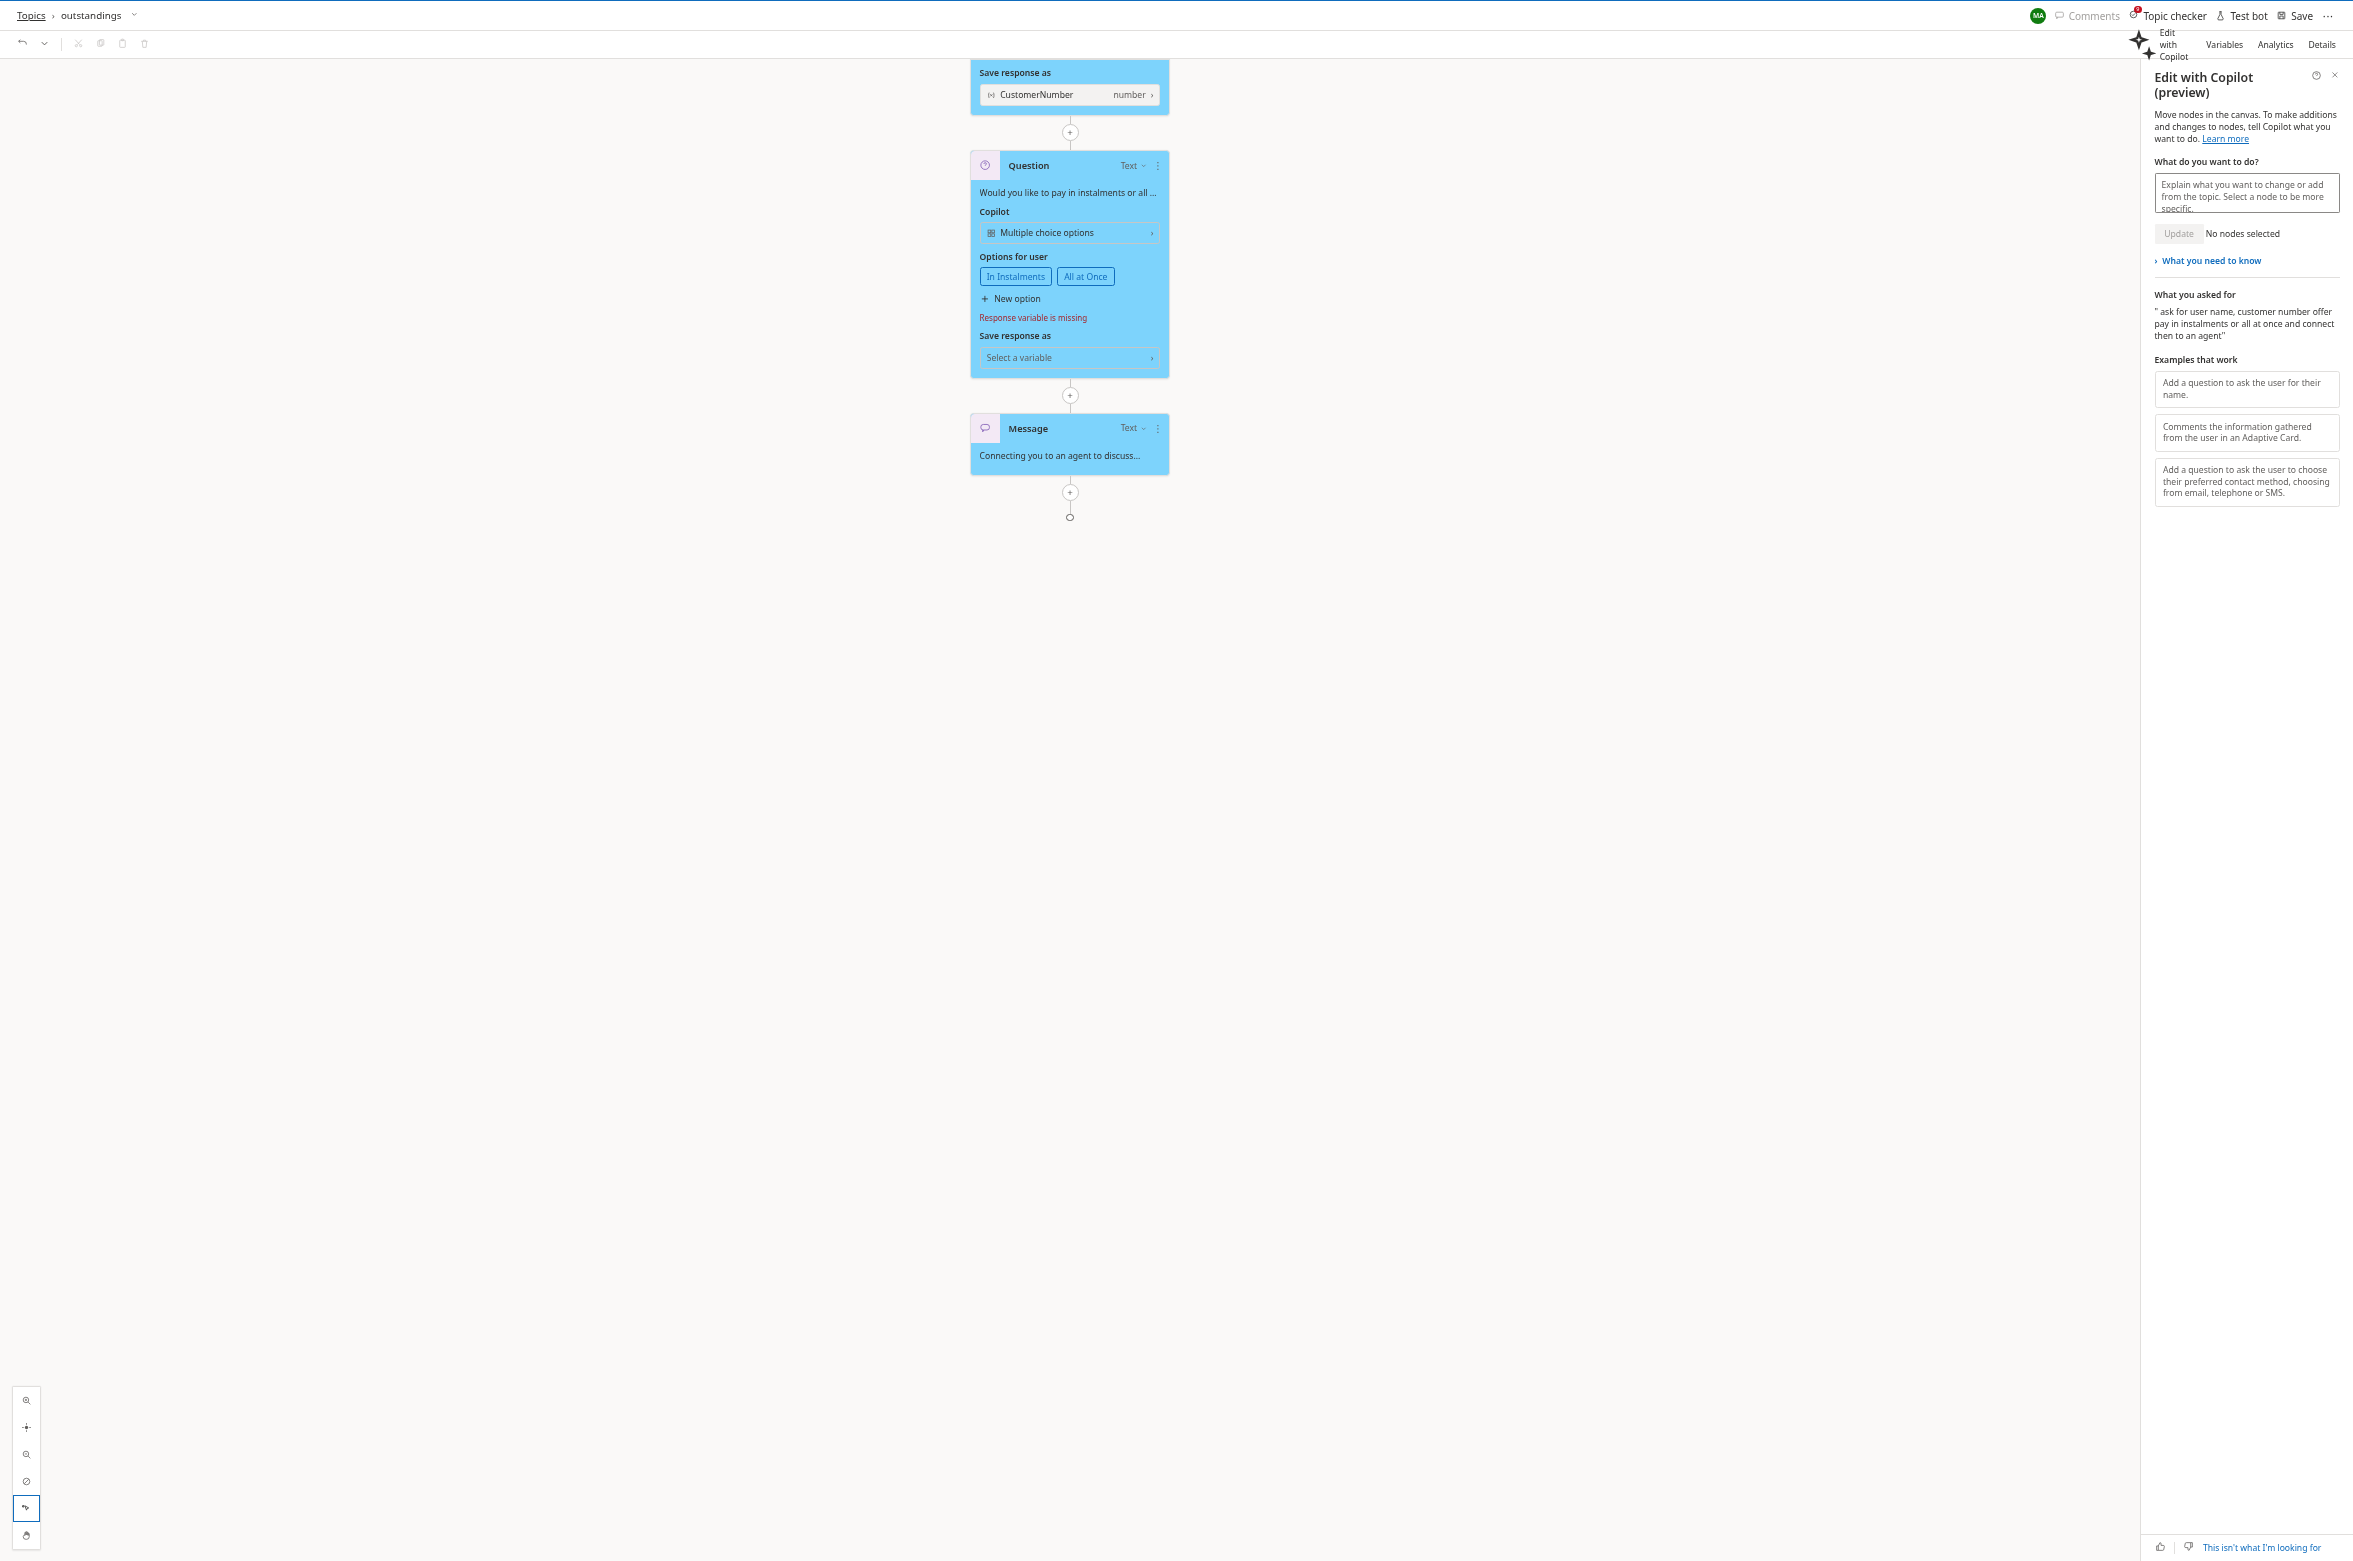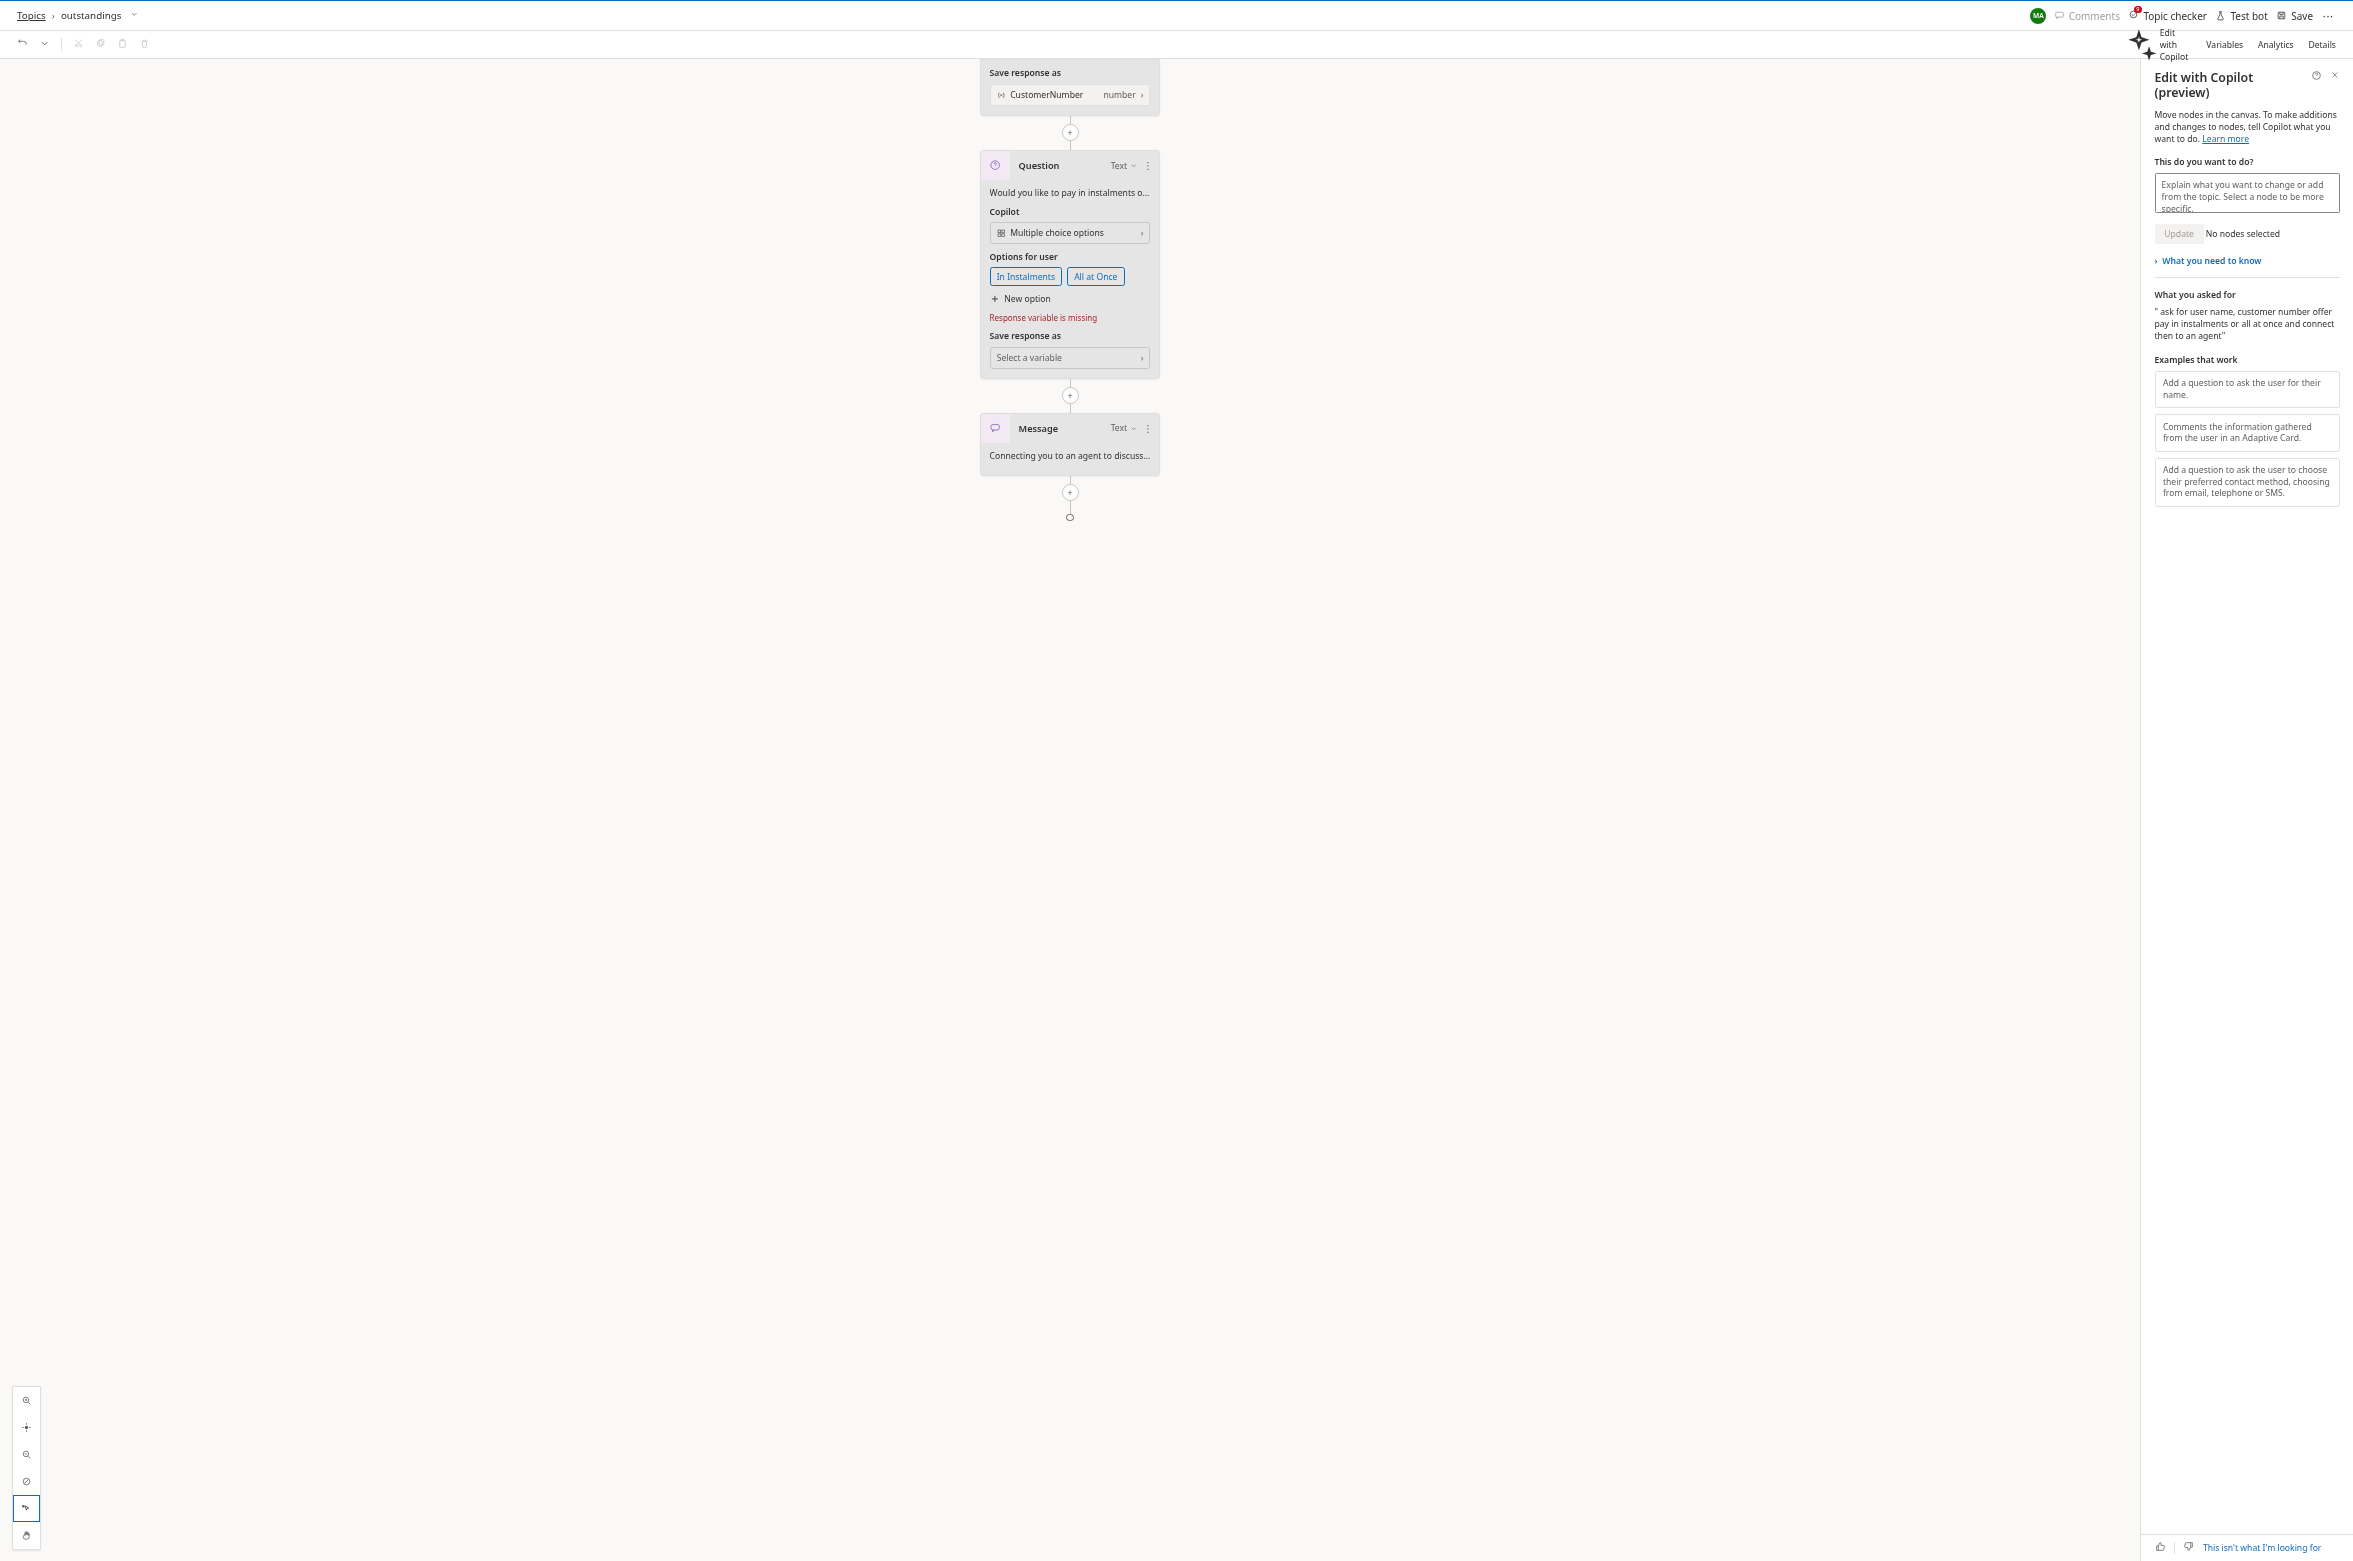--- a/index.html
+++ b/index.html
@@ -67,21 +67,21 @@
 }
 .zoom-bar .zbtn {
   width: 27px; height: 27px; display: flex; align-items: center; justify-content: center;
   color: #605e5c; cursor: pointer;
 }
 .zoom-bar .zbtn svg { width: 11px; height: 11px; }
 .zoom-bar .zbtn.active { border: 1.2px solid #0f6cbd; color: #323130; }
 
 
 .node {
-  width: 180px; background: #e5e5e5; border: 0.6px solid #e1dfdd; border-radius: 3.7px;
+  width: 200px; background: #7dd3fc; border: 0.6px solid #e1dfdd; border-radius: 3.7px;
   box-shadow: 0 0.6px 1.8px rgba(0,0,0,.06);
   font-size: 8.6px;
 }
 .node-hdr {
   display: flex; align-items: center; height: 29px;
 }
 .node-hdr .hicon {
   width: 29px; height: 29px; background: #f3e9f5; display: flex; align-items: center; justify-content: center;
   border-top-left-radius: 3.7px; color: #8764b8;
 }
@@ -423,21 +423,21 @@
                 <path d="M8 8a2 2 0 114 0c0 1.5-2 1.5-2 3M10 14v0"></path>
               </svg></span>
           <span><svg viewBox="0 0 20 20" width="9.8" height="9.8">
                 <path d="M5 5l10 10M15 5L5 15"></path>
               </svg></span>
         </div>
       </div>
       <p class="lead">
         <span>Move nodes in the canvas. To make additions and changes to nodes, tell Copilot what you want to do. </span><a>Learn more</a>
       </p>
-      <div class="sec-label">This do you want to do?</div>
+      <div class="sec-label">What do you want to do?</div>
       <textarea placeholder="Explain what you want to change or add from the topic. Select a node to be more specific." style=""></textarea>
       <div class="update-row">
         <button class="update-btn">Update</button>
         <span class="update-note">No nodes selected</span>
       </div>
       <div class="expander">
         <span>›</span>
         <span>What you need to know</span>
       </div>
       <hr>

